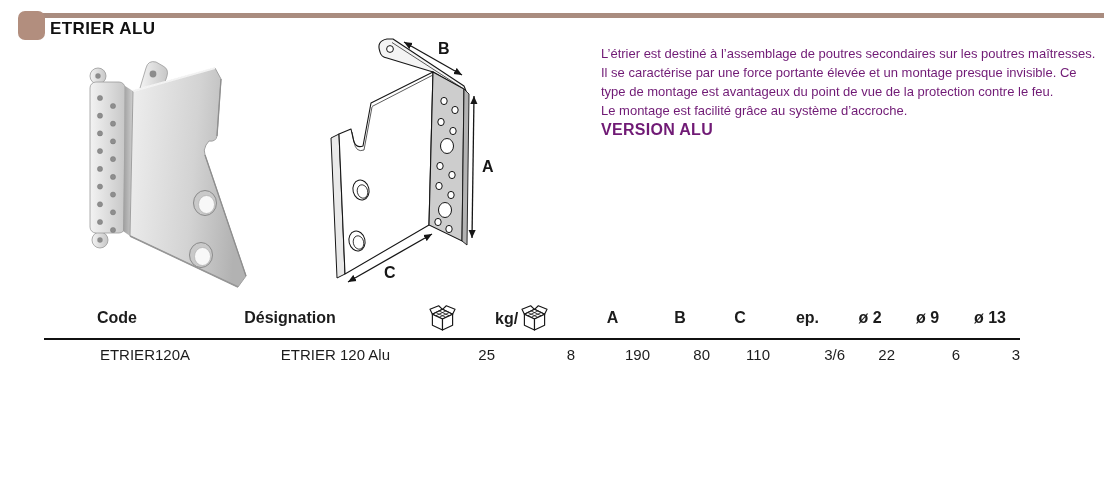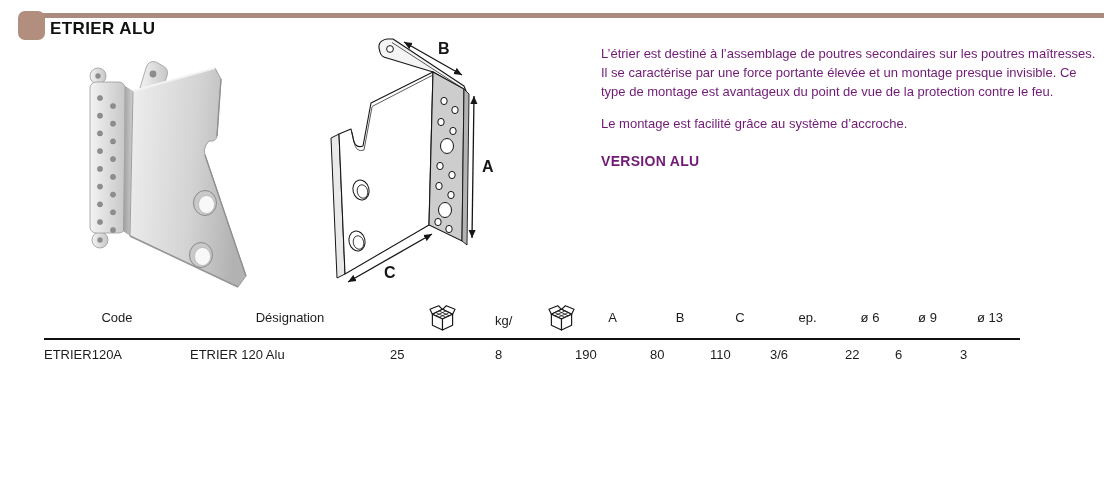--- a/index.html
+++ b/index.html
@@ -12,31 +12,31 @@
   .accent-line { position:absolute; left:34px; top:13px; width:1070px; height:5px; background:#a98c7f; }
   .accent-square { position:absolute; left:18px; top:11px; width:27px; height:29px; background:#b28e7e; border-radius:7px; }
   .page-title { position:absolute; left:50px; top:19px; font-size:17px; font-weight:bold; letter-spacing:.4px; color:#111; }
 
   
   .photo-wrap { position:absolute; left:68px; top:46px; width:238px; height:248px; }
   .drawing-wrap { position:absolute; left:312px; top:26px; width:258px; height:266px; }
 
   
   .desc { position:absolute; left:601px; top:44px; width:500px; font-size:13px; line-height:19px; color:#701a75; }
-  .desc .p2 { margin-top:13px; }
-  .desc .version { margin-top:19px; font-weight:bold; font-size:14px; letter-spacing:.3px; }
+  .desc .p2 { }
+  .desc .version { font-weight:bold; font-size:16px; letter-spacing:.3px; }
 
   
   .spec-table { position:absolute; left:44px; top:297px; }
   table { border-collapse:collapse; table-layout:fixed; width:976px; font-size:12.5px; color:#1c1c1c; }
-  thead th { font-weight:normal; font-size:13px; height:42px; vertical-align:middle; text-align:center;
+  thead th { font-weight:bold; font-size:16px; height:42px; vertical-align:middle; text-align:center;
              border-bottom:2.5px solid #111; padding:0; }
-  tbody td { height:29px; text-align:left; padding:0; font-size:13px; }
+  tbody td { height:29px; text-align:right; padding:0; font-size:15px; }
   tbody tr.alt { background:#d9d9d9; }
-  .kg-wrap { display:flex; align-items:flex-end; justify-content:space-between; gap:3px; }
+  .kg-wrap { display:flex; align-items:flex-end; justify-content:flex-start; gap:3px; }
   .kg-wrap .kg-label { padding-bottom:3px; }
   .kg-wrap svg, .box-th svg { display:block; }
   .box-th { display:flex; justify-content:center; }
 </style>
 </head>
 <body>
 
 <div class="page">
 
   <div class="accent-line"></div>
@@ -212,21 +212,21 @@
                   </g>
                   <path d="M7,7.8 L17.5,12.8 M10.5,6.2 L21,11.2 M7,11.2 L17.5,6.2 M10.5,12.8 L21,7.8" fill="none" stroke="#161616" stroke-width="0.8"></path>
                 </svg>
               </span>
             </span>
           </th>
           <th>A</th>
           <th>B</th>
           <th>C</th>
           <th>ep.</th>
-          <th>ø 6</th>
+          <th>ø 2</th>
           <th>ø 9</th>
           <th>ø 13</th>
         </tr>
       </thead>
       <tbody>
         <tr>
           <td>ETRIER120A</td>
           <td>ETRIER 120 Alu</td>
           <td>25</td>
           <td>8</td>

